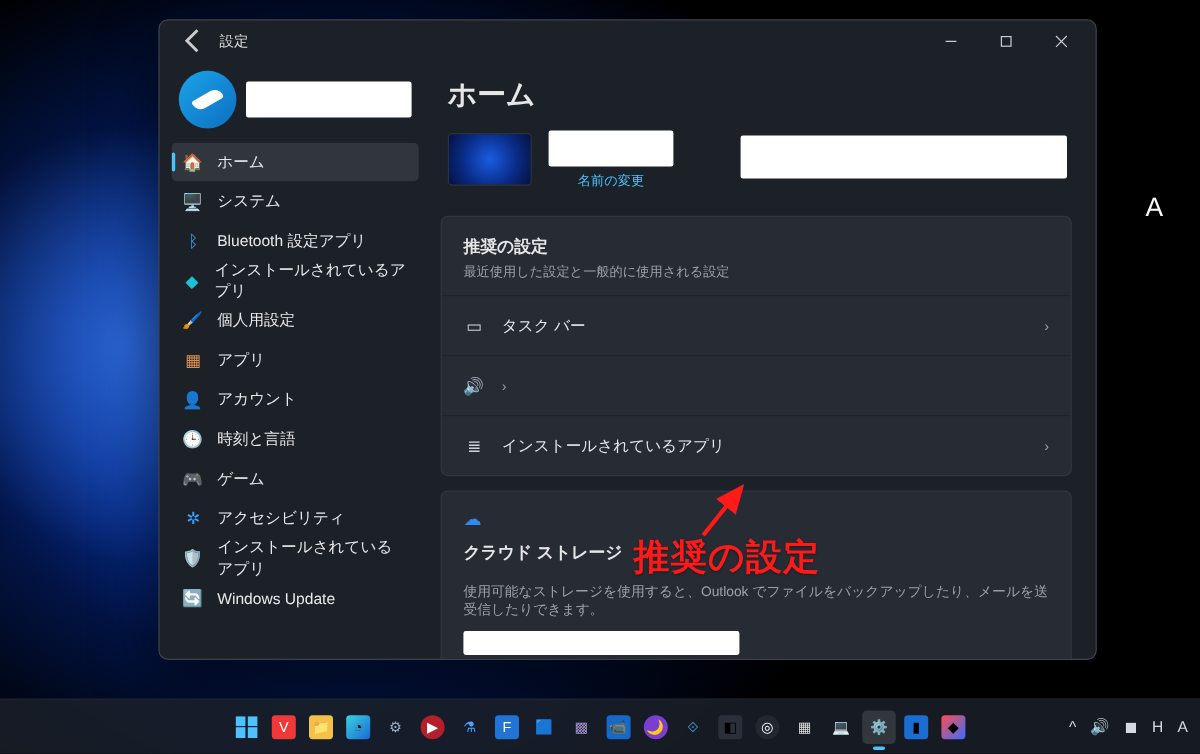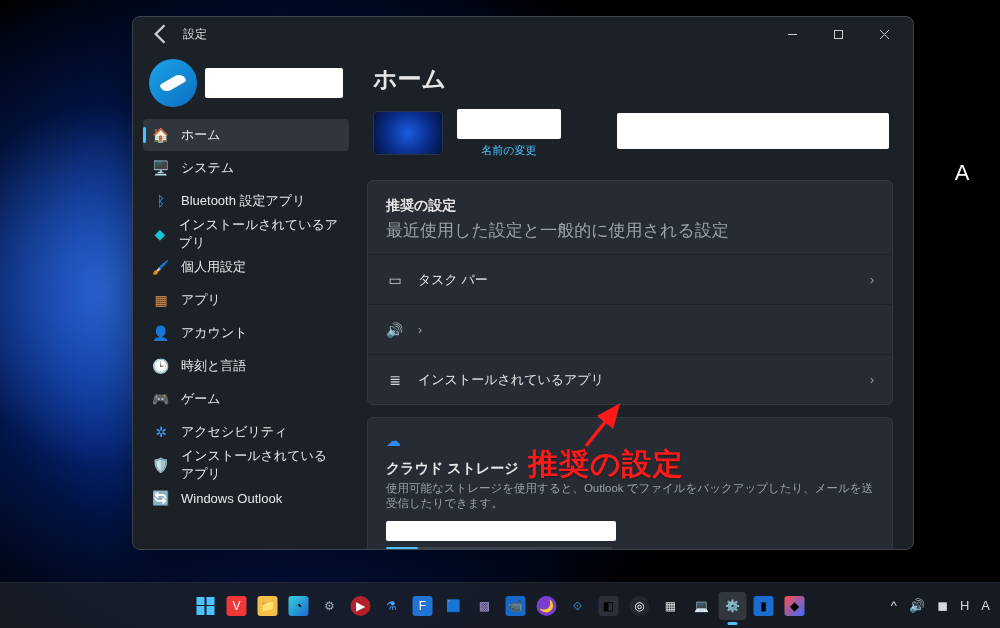--- a/index.html
+++ b/index.html
@@ -64,29 +64,29 @@
 .device-thumb { width:70px; height:44px; border-radius:4px; background: radial-gradient(circle at 50% 50%, #1a5ce0 0%, #0a2d8a 55%, #04113d 100%); border:1px solid #2a3344; margin-top:2px;}
 .device-info { display:flex; flex-direction:column; gap:4px; }
 .device-name-block{ width:104px; height:30px; background:#fff; border-radius:2px;}
 .rename { font-size:11px; color:#4cc2ff; cursor:pointer; }
 .spacer { flex:1; }
 .ms-block { width:272px; height:36px; background:#fff; border-radius:2px; margin-top:4px; margin-right:4px;}
 
 .card { background:#272c34; border:1px solid #33383f; border-radius:6px; margin-bottom:12px; }
 .card-head { padding: 16px 18px 12px; }
 .card-title { font-size:14px; font-weight:600; margin-bottom:4px; }
-.card-sub { font-size:17px; color:#9ba1aa; }
+.card-sub { font-size:11px; color:#9ba1aa; }
 .setting-row { height:50px; display:flex; align-items:center; gap:14px; padding:0 18px; border-top:1px solid #1e232a; cursor:pointer; }
 .row-ico { width:18px; color:#cfd3d9; display:flex; justify-content:center; font-size:14px;}
 .row-label { flex:1; font-size:13px; }
 .chev { color:#9aa0a9; font-size:12px; }
 
 .cloud-card { padding:14px 18px 18px; }
 .cloud-ico { color:#2f8ced; font-size:15px; margin-bottom:10px; }
-.cloud-title { font-size:14px; font-weight:600; margin-bottom:3px; }
+.cloud-title { font-size:14px; font-weight:600; margin-bottom:16px; }
 .cloud-desc { font-size:11.5px; color:#9ba1aa; margin-bottom:10px; }
 .cloud-block { width:230px; height:20px; background:#fff; border-radius:2px; margin-bottom:6px;}
 .cloud-bar { width:226px; height:3px; background:#3b424d; border-radius:2px; position:relative;}
 .cloud-bar::after{content:"";position:absolute;left:0;top:0;bottom:0;width:14%;background:#4cc2ff;border-radius:2px;}
 
 
 .arrow { position:absolute; pointer-events:none; }
 .anno-text { position:absolute; font-size:30px; font-weight:700; color:#ff1a1a; pointer-events:none; letter-spacing:1px; text-shadow:0 1px 2px rgba(0,0,0,.4);}
 
 
@@ -185,21 +185,21 @@
           <div class="nav-item">
             <span class="nav-ico" style="color:#3aa0ff">✲</span>
             <span>アクセシビリティ</span>
           </div>
           <div class="nav-item">
             <span class="nav-ico" style="">🛡️</span>
             <span>インストールされているアプリ</span>
           </div>
           <div class="nav-item">
             <span class="nav-ico" style="color:#1fa3d8">🔄</span>
-            <span>Windows Outlook</span>
+            <span>Windows Update</span>
           </div>
         </div>
     </div>
 
     <div class="main">
       <h1 class="page-title">ホーム</h1>
 
       <div class="device-row">
         <div class="device-thumb"></div>
         <div class="device-info">

